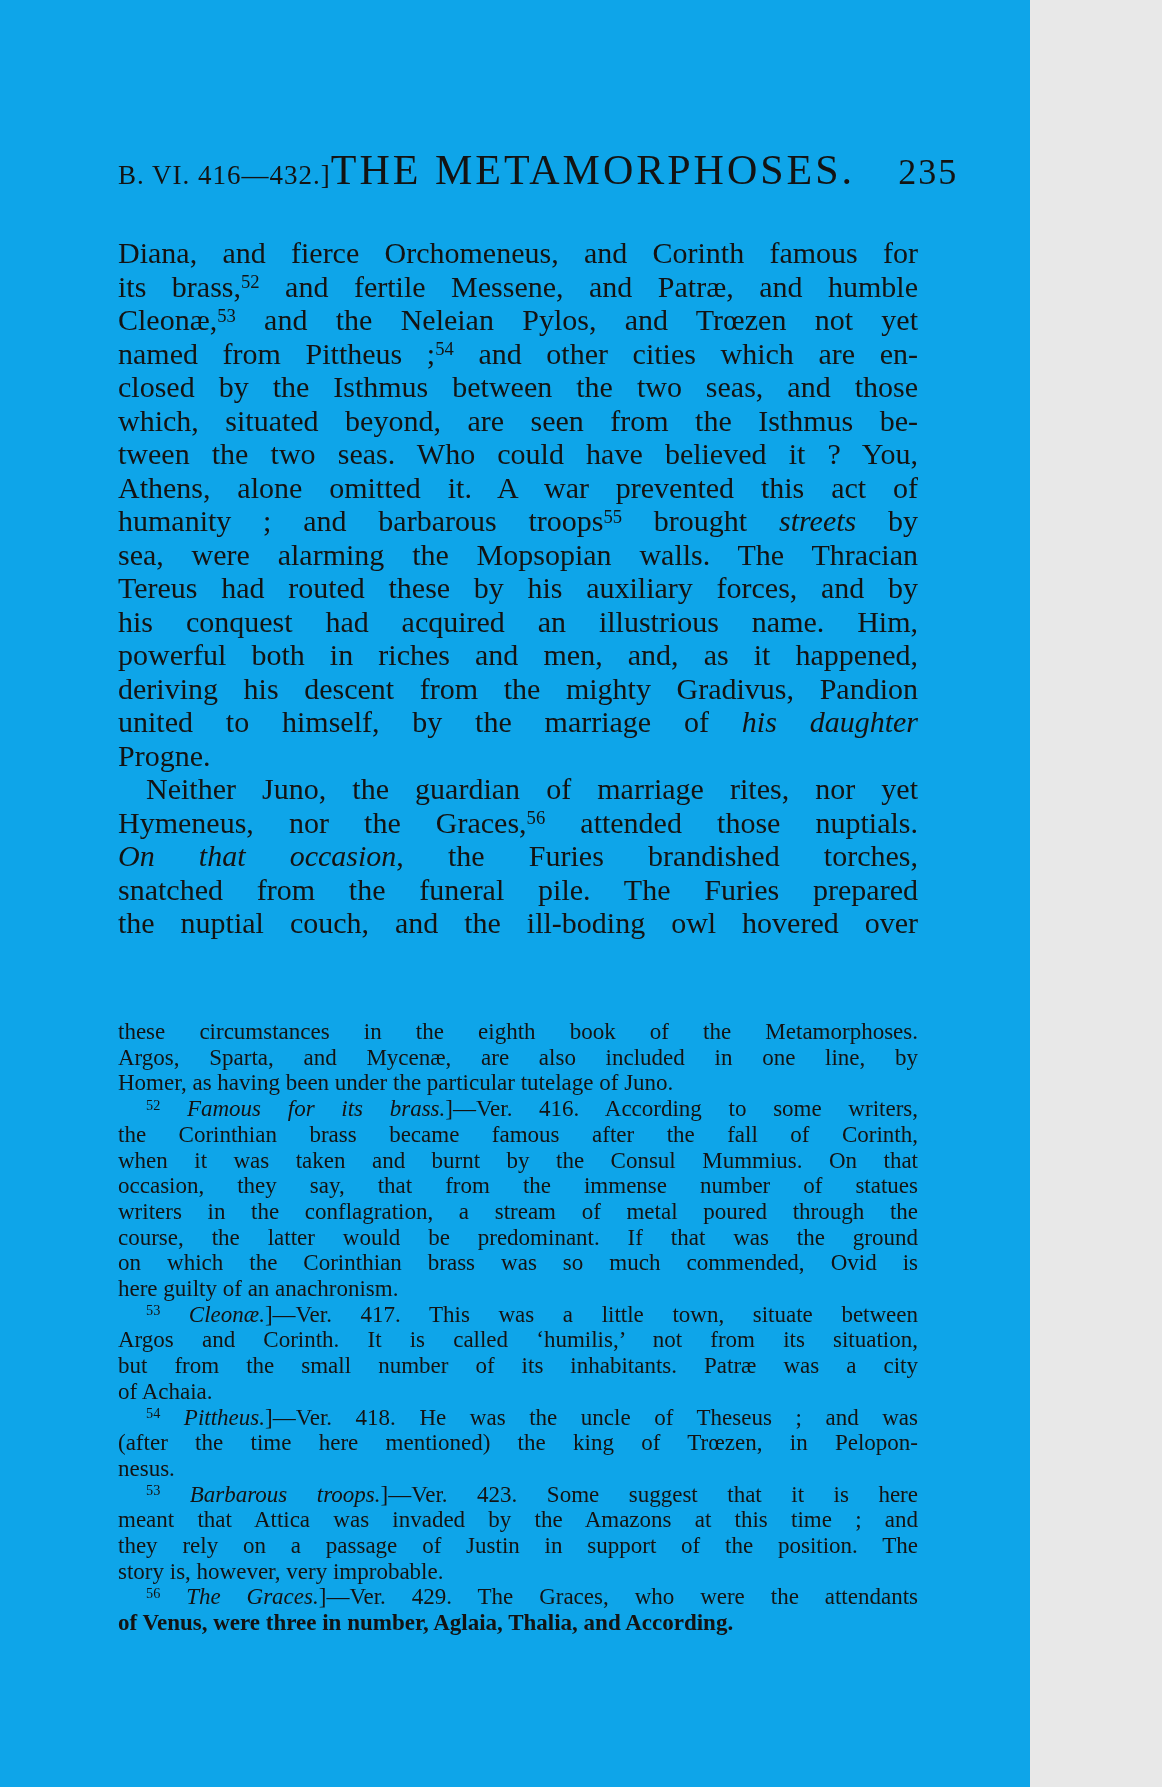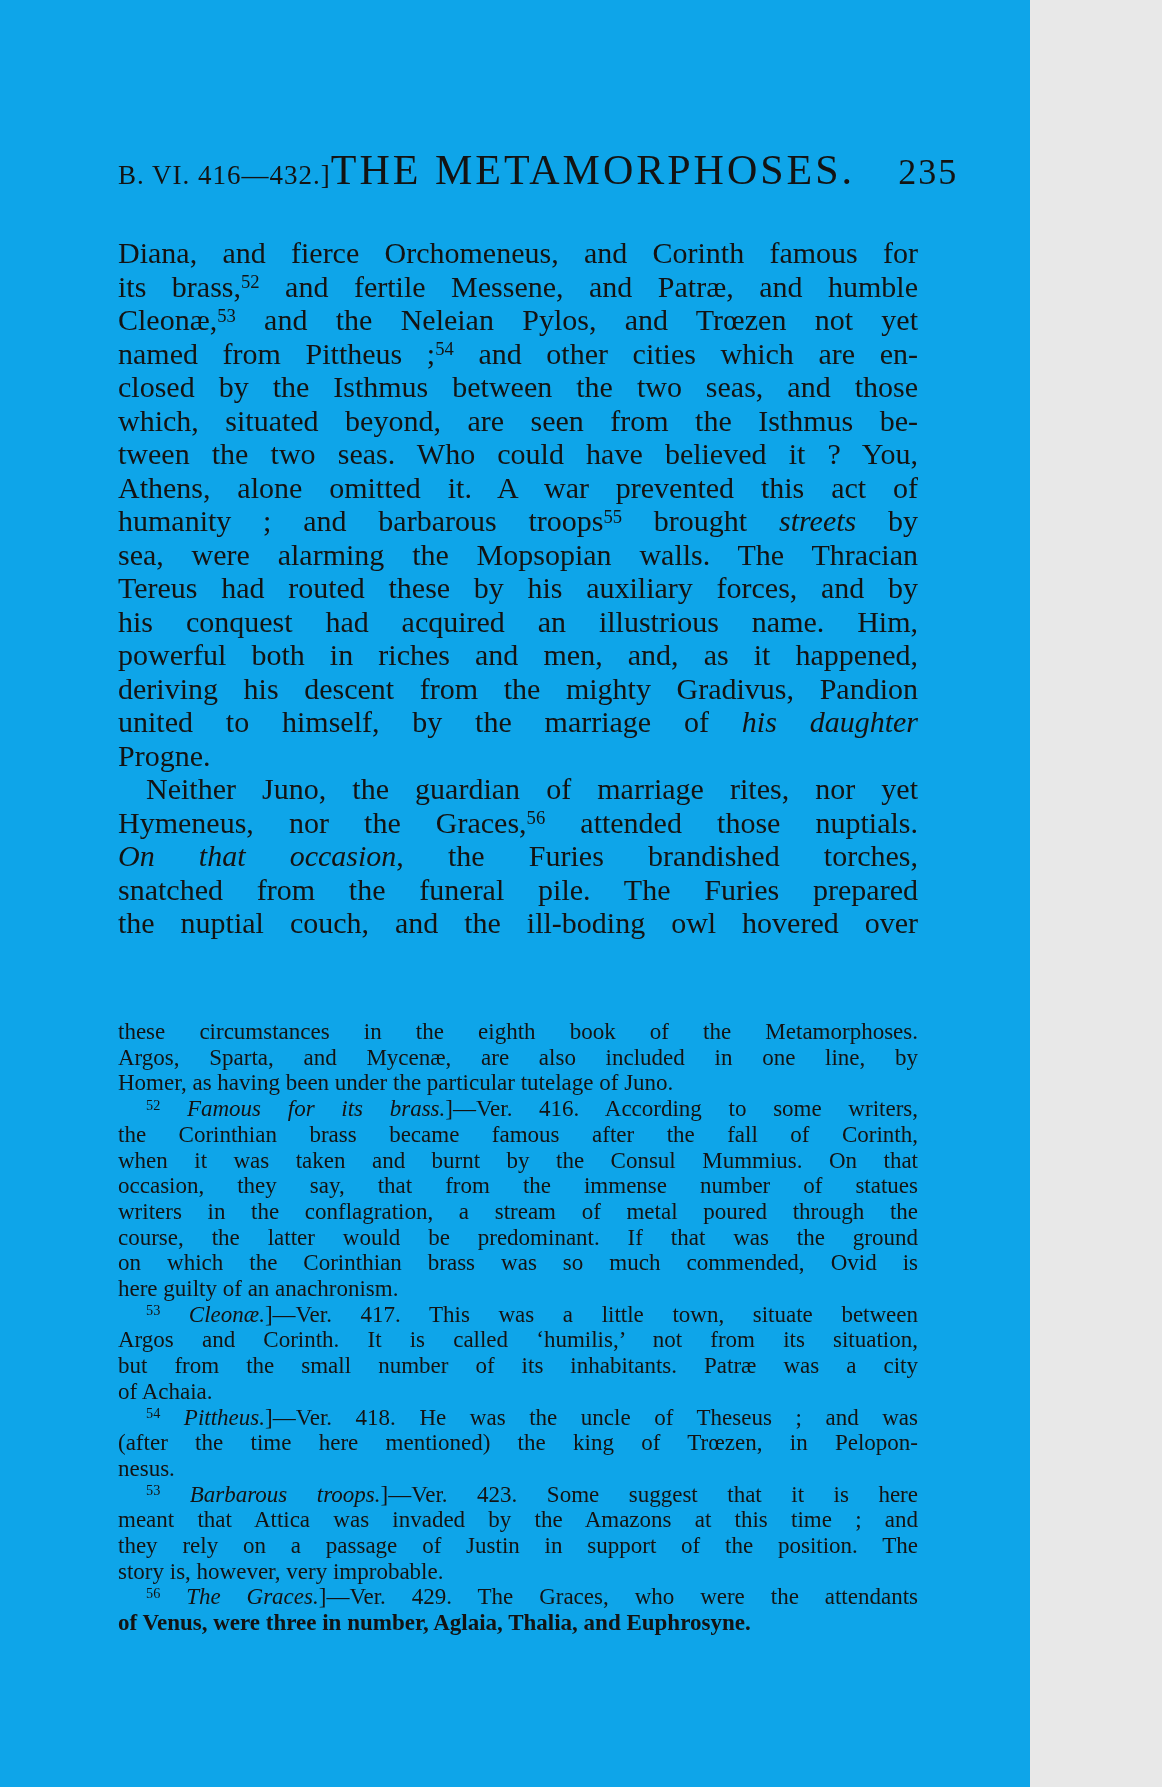--- a/index.html
+++ b/index.html
@@ -125,16 +125,16 @@
         <div class="tline endline"><span>nesus.</span></div>
       </div>
       <div>
         <div class="tline indent"><sup>53</sup><span> </span><i>Barbarous troops.</i><span>]—Ver. 423. Some suggest that it is here</span></div>
         <div class="tline"><span>meant that Attica was invaded by the Amazons at this time ; and</span></div>
         <div class="tline"><span>they rely on a passage of Justin in support of the position. The</span></div>
         <div class="tline endline"><span>story is, however, very improbable.</span></div>
       </div>
       <div>
         <div class="tline indent"><sup>56</sup><span> </span><i>The Graces.</i><span>]—Ver. 429. The Graces, who were the attendants</span></div>
-        <div class="tline endline"><b>of Venus, were three in number, Aglaia, Thalia, and Euphrosyne.</b></div>
+        <div class="tline endline"><b>of Venus, were three in number, Aglaia, Thalia, and According.</b></div>
       </div>
     </section>
 </div>
 
 </body></html>

